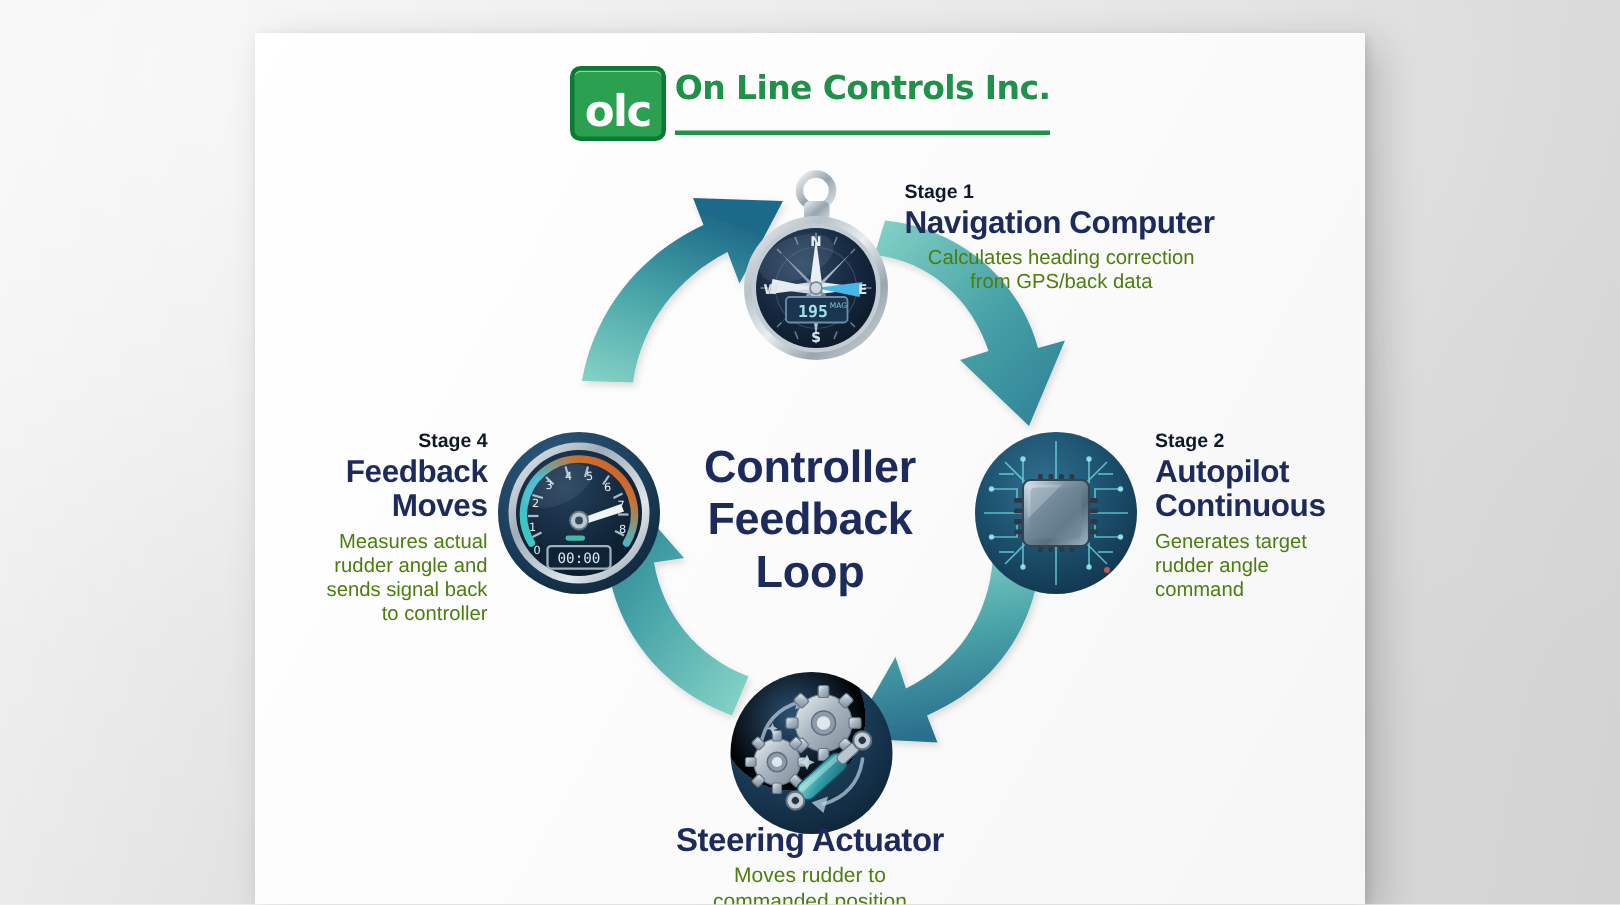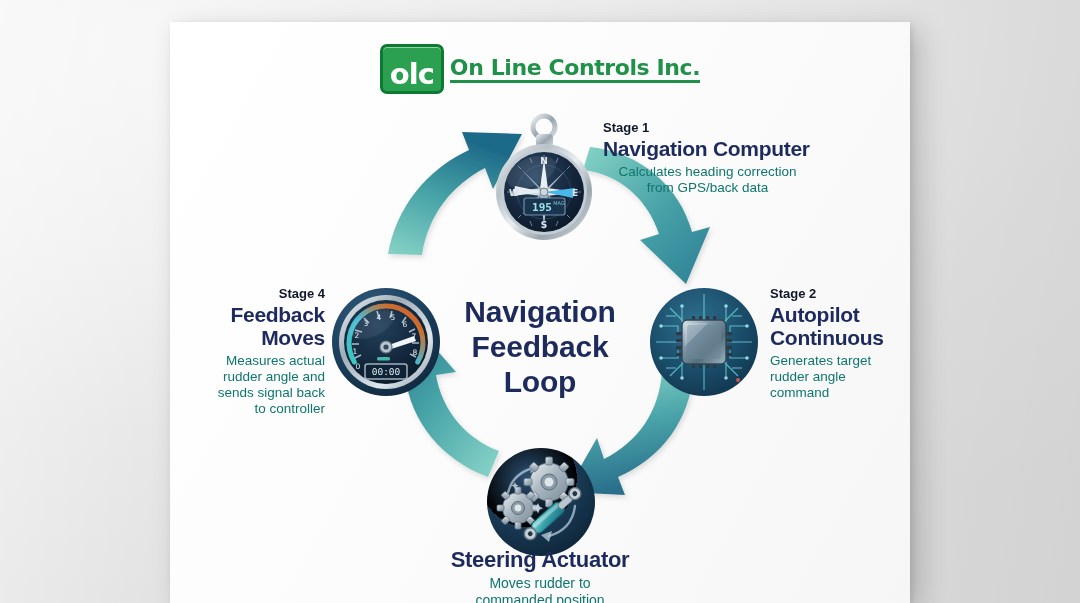--- a/index.html
+++ b/index.html
@@ -53,21 +53,21 @@
     font-weight:bold;font-size:29px;line-height:27px;
     letter-spacing:-1px;color:#ffffff;
     -webkit-text-stroke:0;
   }
   .logo-word{
     font-family:"DejaVu Sans", sans-serif;
     font-weight:bold;font-size:22px;line-height:24px;
     color:#1f9149;letter-spacing:-.4px;
     text-shadow:0 1px 0 rgba(255,255,255,.7);
     border-bottom:3px solid #1f9149;
-    padding-bottom:0;
+    padding-bottom:15px;
   }
 
   
   #center-title{
     position:absolute;left:370px;top:272px;
     width:230px;transform:translateX(-50%);
     text-align:center;
     color:#1d2a5c;
     font-weight:bold;font-size:30px;line-height:35px;
     letter-spacing:-.2px;
@@ -77,21 +77,21 @@
   
   .stage-label{
     color:#0f172a;font-size:13px;font-weight:bold;line-height:16px;
     margin-bottom:1px;
   }
   .stage-title{
     color:#1d2a5c;font-weight:bold;font-size:21px;line-height:23px;
     letter-spacing:-.3px;
   }
   .stage-desc{
-    color:#0f766e;font-size:13.5px;line-height:16px;margin-top:4px;
+    color:#4d7c0f;font-size:13.5px;line-height:16px;margin-top:4px;
   }
 
   #txt-stage1{position:absolute;left:433px;top:98px;width:215px;text-align:left;}
   #txt-stage1 .stage-desc{text-align:center;margin-left:-6px;}
   #txt-stage2{position:absolute;left:600px;top:264px;width:130px;text-align:left;}
   #txt-stage4{position:absolute;left:0px;top:264px;width:155px;text-align:right;}
   #txt-stage3{position:absolute;left:110px;top:526px;width:520px;text-align:center;}
   #txt-stage3 .stage-title{font-size:22px;}
   #txt-stage3 .stage-desc{font-size:14px;line-height:17px;}
 
@@ -450,21 +450,21 @@
       <rect x="47" y="71" width="13" height="3.5" rx="1.6" fill="#49c9b4" opacity=".9"></rect>
 
       <rect x="35" y="78" width="42" height="15" rx="2.5" fill="#0f2336" stroke="#9fb0bd" stroke-width="1.5"></rect>
       <text x="56" y="89" fill="#dbe7ee" font-family="DejaVu Sans Mono, monospace" font-size="9.5" text-anchor="middle">00:00</text>
 
       <ellipse cx="42" cy="38" rx="24" ry="12" fill="#ffffff" opacity=".07" transform="rotate(-25 42 38)"></ellipse>
     </svg>
   </div>
 
   <div id="center-title">
-    <div>Navigation</div>
+    <div>Controller</div>
     <div>Feedback</div>
     <div>Loop</div>
   </div>
 
   <div id="txt-stage1">
     <div class="stage-label">Stage 1</div>
     <div class="stage-title">Navigation Computer</div>
     <div class="stage-desc">
       <div>Calculates heading correction</div>
       <div>from GPS/back data</div>

